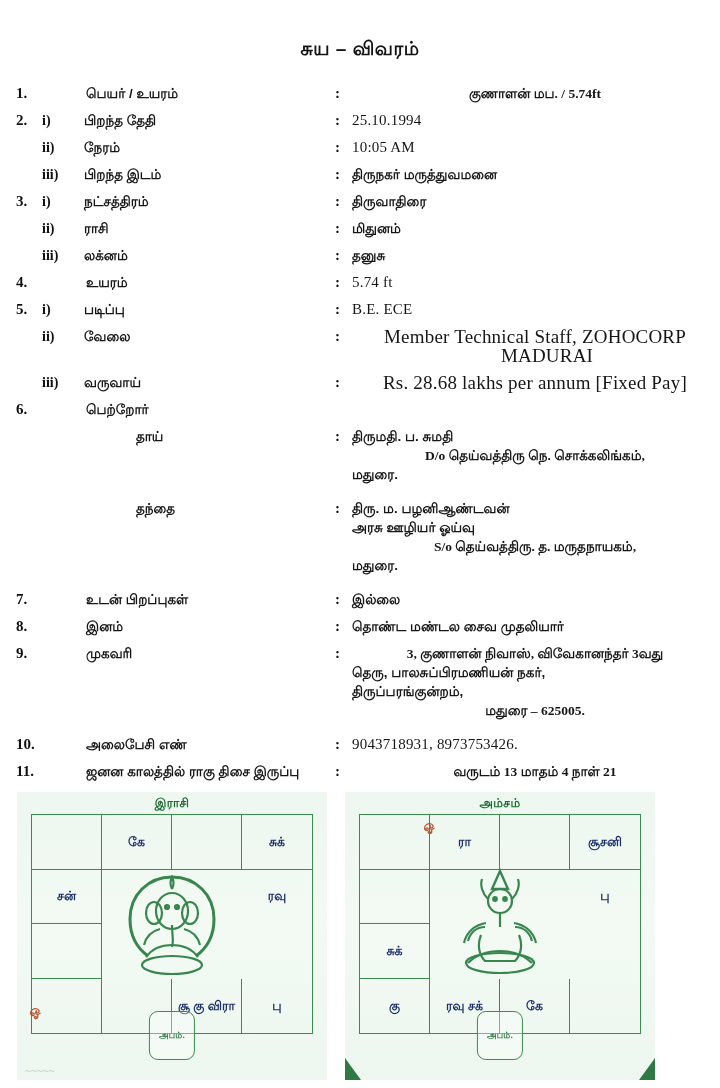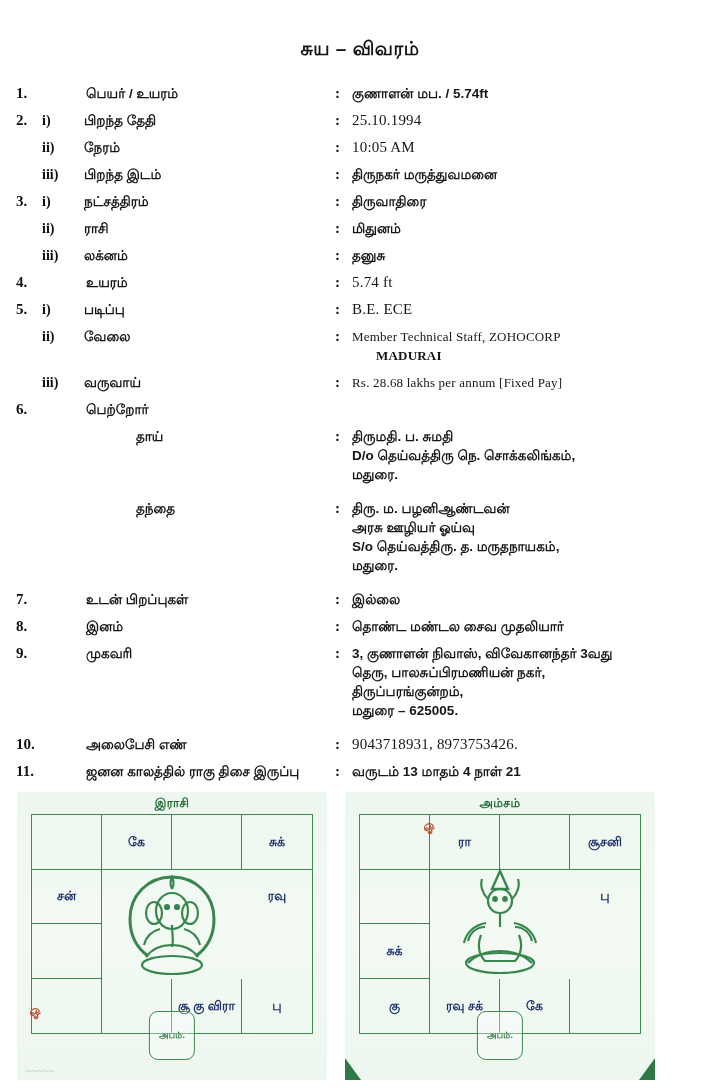--- a/index.html
+++ b/index.html
@@ -112,27 +112,28 @@
   .v-ta {
     font-family: "Liberation Sans", "DejaVu Sans", sans-serif;
     font-weight: 600;
   }
   .v-en {
     font-family: "Liberation Serif", "DejaVu Serif", serif;
     font-weight: 400;
     font-size: 15px;
     letter-spacing: 0.2px;
   }
-  .v-en.bold { font-weight: 700; margin-left: 24px; }
+  .v-en.bold { font-weight: 400; margin-left: 24px; }
   .v-mixed {
-    font-family: Liberation Sans, sans-serif;
+    font-family: Liberation Serif, serif;
     font-weight: 600;
+    text-align: center;
   }
   .vline { display: block; }
-  .vline.sm { font-size: 13px; }
+  .vline.sm { font-size: 19px; text-align: center; }
 
   
   .charts {
     position: absolute;
     top: 792px;
     left: 0;
     width: 720px;
     height: 288px;
   }
 

